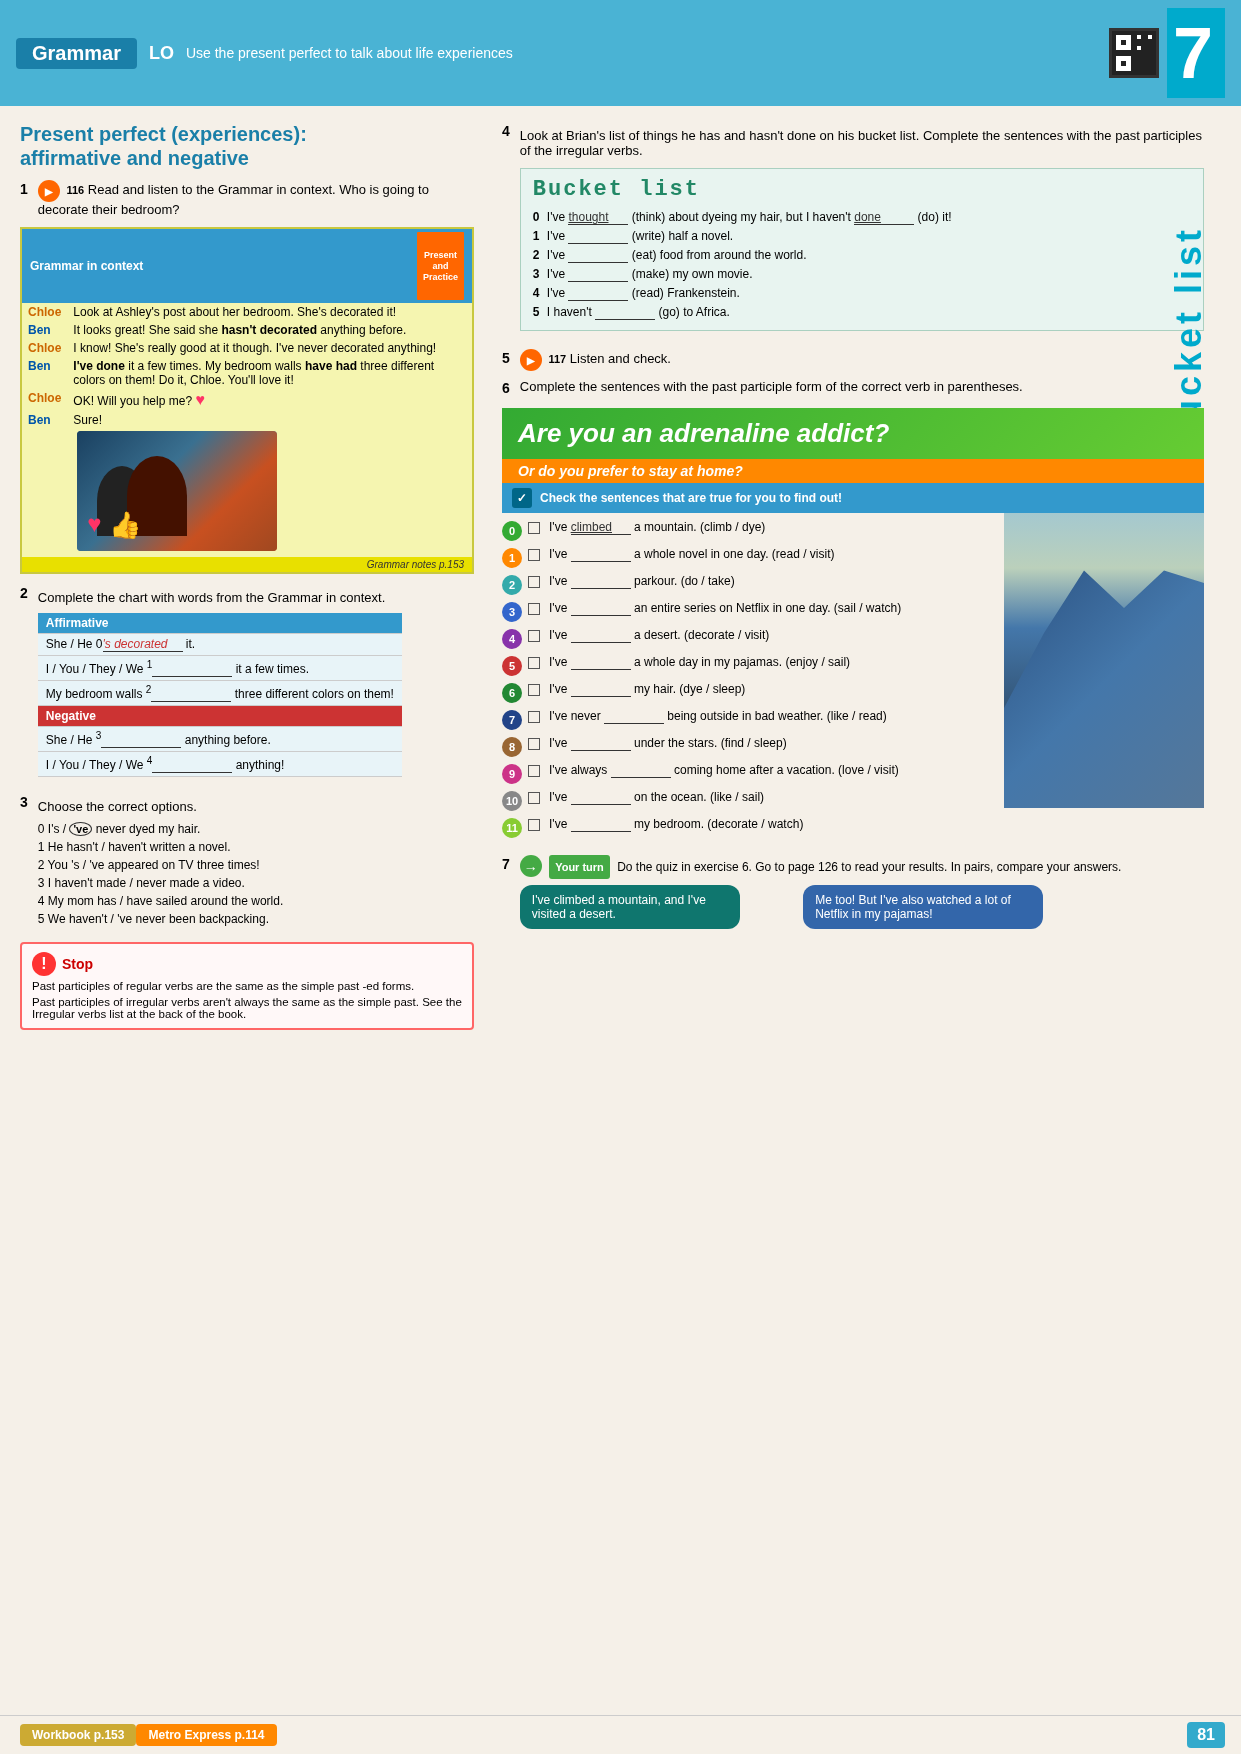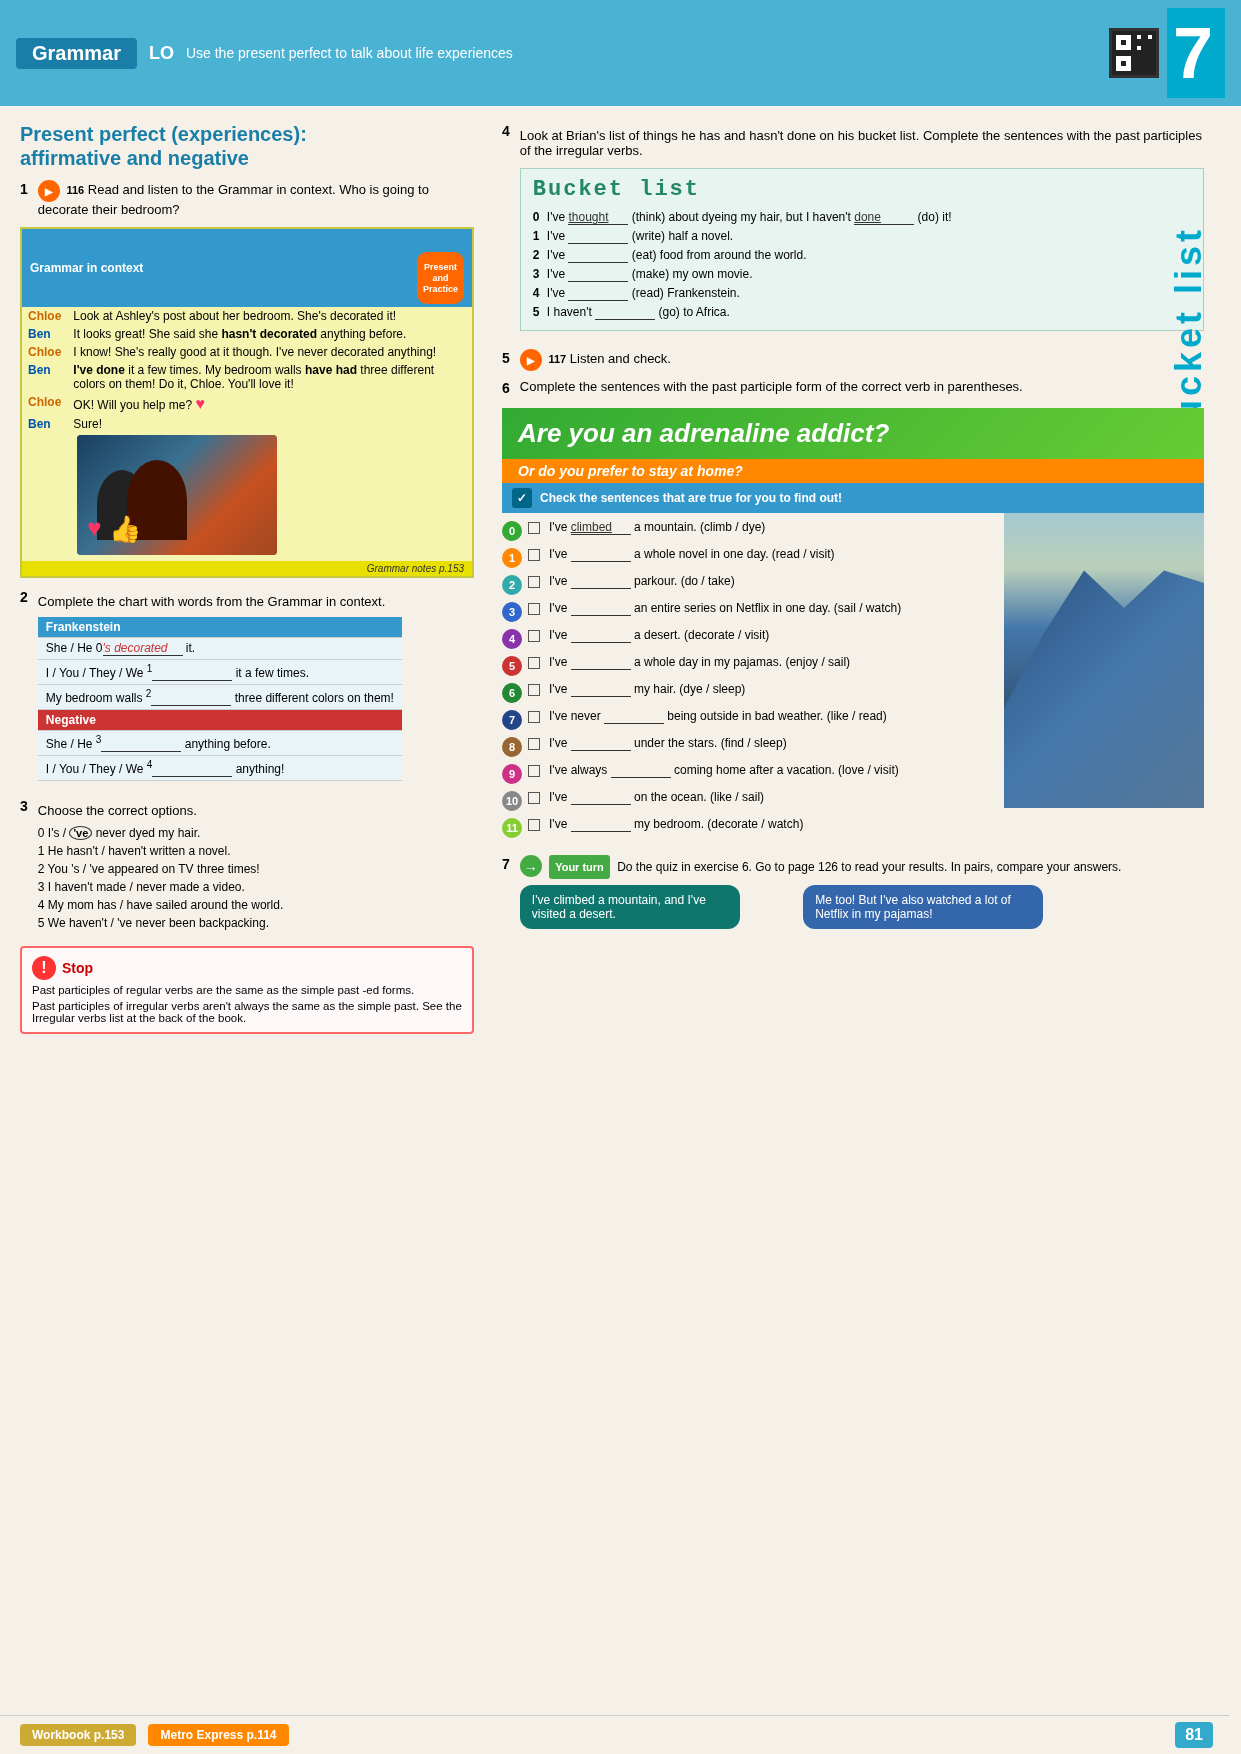--- a/index.html
+++ b/index.html
@@ -79,24 +79,23 @@
       padding: 3px 8px;
       display: flex;
       align-items: center;
       justify-content: space-between;
     }
     .present-practice-badge {
       background: #ff6600;
       color: white;
       font-size: 10px;
       font-weight: bold;
-      padding: 10px 6px;
-      border-radius: 10px;
+      padding: 18px 6px;
+      border-radius: 1px;
       text-align: center;
-      margin-top: 20px;
     }
     .dialogue-table {
       width: 100%;
       border-collapse: collapse;
       padding: 8px;
     }
     .dialogue-table td {
       padding: 2px 6px;
       vertical-align: top;
       font-size: 12px;
@@ -561,21 +560,21 @@
       <div class="grammar-notes-link">Grammar notes p.153</div>
     </div>
 
     <div class="ex-row">
       <span class="ex-num">2</span>
       <div>
         <div class="exercise-intro">Complete the chart with words from the Grammar in context.</div>
         <table class="grammar-table">
           <tbody>
               <tr>
-            <td class="aff-header" colspan="2">Frankenstein</td>
+            <td class="aff-header" colspan="2">Affirmative</td>
           </tr>
           <tr>
             <td colspan="2">She / He 0<span class="underline-fill">'s decorated</span> it.</td>
           </tr>
           <tr>
             <td colspan="2">I / You / They / We <sup>1</sup><span class="underline-fill">&nbsp;&nbsp;&nbsp;&nbsp;&nbsp;&nbsp;&nbsp;&nbsp;&nbsp;&nbsp;&nbsp;&nbsp;</span> it a few times.</td>
           </tr>
           <tr>
             <td colspan="2">My bedroom walls <sup>2</sup><span class="underline-fill">&nbsp;&nbsp;&nbsp;&nbsp;&nbsp;&nbsp;&nbsp;&nbsp;&nbsp;&nbsp;&nbsp;&nbsp;</span> three different colors on them!</td>
           </tr>
@@ -767,19 +766,19 @@
         <div>
           <div class="speech-bubble-green">I've climbed a mountain, and I've visited a desert.</div>
           <div class="speech-bubble-blue">Me too! But I've also watched a lot of Netflix in my pajamas!</div>
         </div>
       </div>
     </div>
 
   </div>
 </div>
 
-<div style="position:fixed;bottom:0;left:0;right:12px;background:#f5f0e8;display:flex;padding:8px 20px;gap:12px;border-top:1px solid #ccc;">
+<div style="position:fixed;bottom:0;left:0;right:0;background:#f5f0e8;display:flex;padding:8px 20px;border-top:1px solid #ccc;">
   <div class="workbook-btn">Workbook p.153</div>
   <div class="metro-btn">Metro Express p.114</div>
   <div style="margin-left:auto;">
     <div class="page-num">81</div>
   </div>
 </div>
 
 </body></html>

